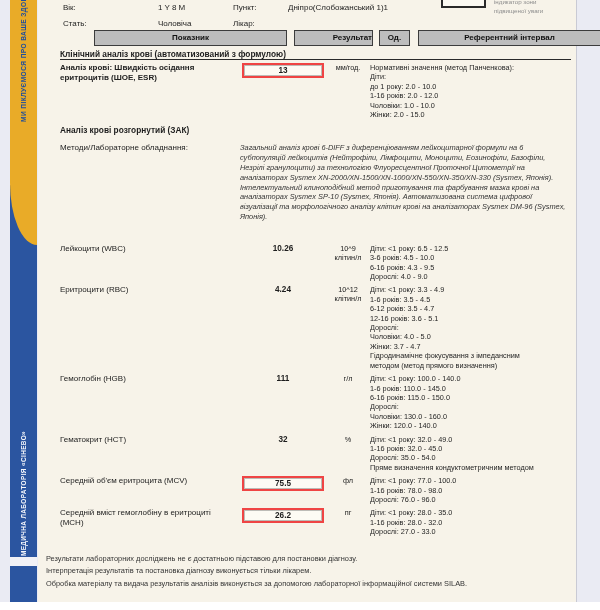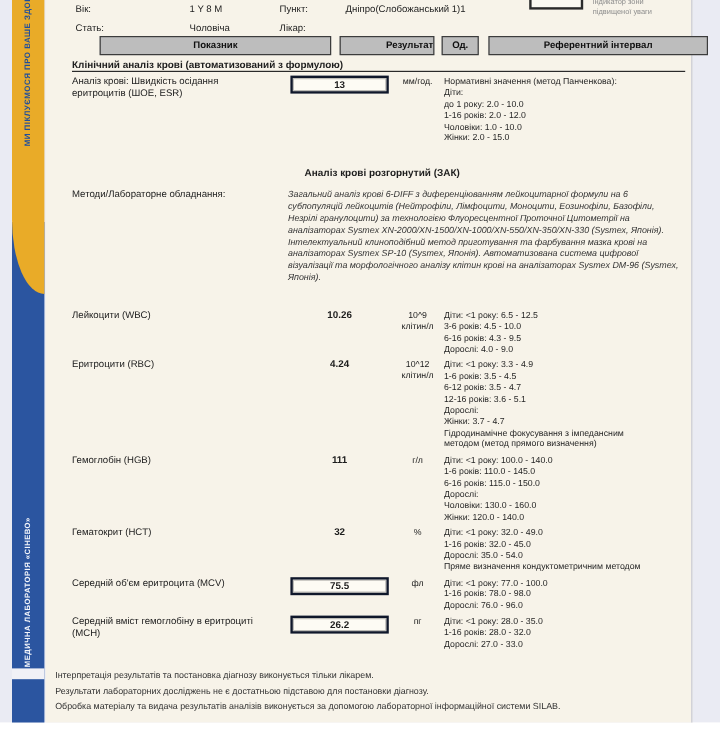--- a/index.html
+++ b/index.html
@@ -29,42 +29,42 @@
   .pf-l1 { position:absolute; left:25px; }
   .pf-v1 { position:absolute; left:120px; }
   .pf-l2 { position:absolute; left:195px; }
   .pf-v2 { position:absolute; left:250px; }
   
   .attn-box { position:absolute; left:403px; top:-16px; width:45px; height:24px;
               border:2px solid #2a2a2a; background:#fbf9f2; }
   .attn-note { position:absolute; left:456px; top:-2px; font-size:6.2px; line-height:8.5px;
                color:#8d8d8d; white-space:pre-line; }
   
-  .colheads { position:absolute; top:30px; left:25px; display:flex;padding-left:20px; }
+  .colheads { position:absolute; top:30px; left:36px; display:flex;padding-left:20px; }
   .colhead { background:#bdbdbd; border:1.5px solid #3c3c3c; height:16px; line-height:13px;
              font-size:8px; font-weight:bold; text-align:center; color:#111; }
   .ch1 { width:193px; } .ch2 { width:79px; margin-left:7px;text-align:right; }
   .ch3 { width:31px; margin-left:6px; } .ch4 { width:183px; margin-left:8px; }
   .section-title { position:absolute; top:49px; left:22px; font-size:8.3px; font-weight:bold; }
   .rule { position:absolute; top:59px; left:22px; width:511px; border-top:1.5px solid #2a2a2a; }
   
   .content { position:absolute; top:63px; left:0; width:539px; }
   .row { display:flex; align-items:flex-start; margin-bottom:4px; }
   .c-label { margin-left:22px; width:160px; font-size:8px; line-height:10px; color:#222; }
-  .c-label.bold { font-weight:normal; }
+  .c-label.bold { font-weight:bold; }
   .c-result { width:130px; margin-left:18px; text-align:center; font-size:8.2px; font-weight:bold; flex:none; }
   .c-result { width:90px; margin-left:18px; }
   .result-box { width:82px; height:15px; line-height:12px; margin:0 auto;
-                border:2px solid #0f172a; box-shadow:inset 0 0 0 1px rgba(0,0,0,0.25);
+                border:2px solid #ef4444; box-shadow:inset 0 0 0 1px rgba(0,0,0,0.25);
                 background:#fdfbf4; font-size:8.2px; font-weight:bold; }
   .c-unit { width:40px; text-align:center; font-size:7.3px; line-height:9px;
             white-space:pre-line; color:#222; flex:none; }
   .c-ref { margin-left:2px; width:198px; font-size:7.3px; line-height:9.4px; color:#262626; flex:none; }
   .ref-line { white-space:nowrap; }
-  .zak-title { margin:20px 0 8px 22px; font-size:8.3px; font-weight:bold;text-align:center; }
+  .zak-title { margin:6px 0 8px 22px; font-size:8.3px; font-weight:bold; }
   .methods-row { display:flex; margin-bottom:22px; }
   .methods-label { margin-left:22px; width:160px; font-size:8px; color:#222; }
   .methods-text { margin-left:20px; width:330px; font-size:7.4px; font-style:italic;
                   line-height:9.8px; color:#333; }
   
   .footer { margin-top:16px; margin-left:8px; font-size:7.4px; line-height:12.7px; color:#333; }
 </style>
 </head>
 <body>
 
@@ -155,20 +155,21 @@
         <div class="c-label">Еритроцити (RBC)</div>
         <div class="c-result">4.24</div>
         <div class="c-unit">10^12
 клітин/л</div>
         <div class="c-ref">
             <div class="ref-line">Діти: &lt;1 року: 3.3 - 4.9</div>
             <div class="ref-line">1-6 років: 3.5 - 4.5</div>
             <div class="ref-line">6-12 років: 3.5 - 4.7</div>
             <div class="ref-line">12-16 років: 3.6 - 5.1</div>
             <div class="ref-line">Дорослі:</div>
+            <div class="ref-line">Чоловіки: 4.0 - 5.0</div>
             <div class="ref-line">Жінки: 3.7 - 4.7</div>
             <div class="ref-line">Гідродинамічне фокусування з імпедансним</div>
             <div class="ref-line">методом (метод прямого визначення)</div>
           </div>
       </div>
 
       <div class="row">
         <div class="c-label">Гемоглобін (HGB)</div>
         <div class="c-result">111</div>
         <div class="c-unit">г/л</div>
@@ -214,20 +215,20 @@
         </div>
         <div class="c-unit">пг</div>
         <div class="c-ref">
             <div class="ref-line">Діти: &lt;1 року: 28.0 - 35.0</div>
             <div class="ref-line">1-16 років: 28.0 - 32.0</div>
             <div class="ref-line">Дорослі: 27.0 - 33.0</div>
           </div>
       </div>
 
       <div class="footer">
+          <div class="footer-line">Результати лабораторних досліджень не є достатньою підставою для постановки діагнозу.</div>
           <div class="footer-line">Інтерпретація результатів та постановка діагнозу виконується тільки лікарем.</div>
-          <div class="footer-line">Результати лабораторних досліджень не є достатньою підставою для постановки діагнозу.</div>
           <div class="footer-line">Обробка матеріалу та видача результатів аналізів виконується за допомогою лабораторної інформаційної системи SILAB.</div>
         </div>
 
     </div>
   </div>
 </div>
 
 </body></html>

